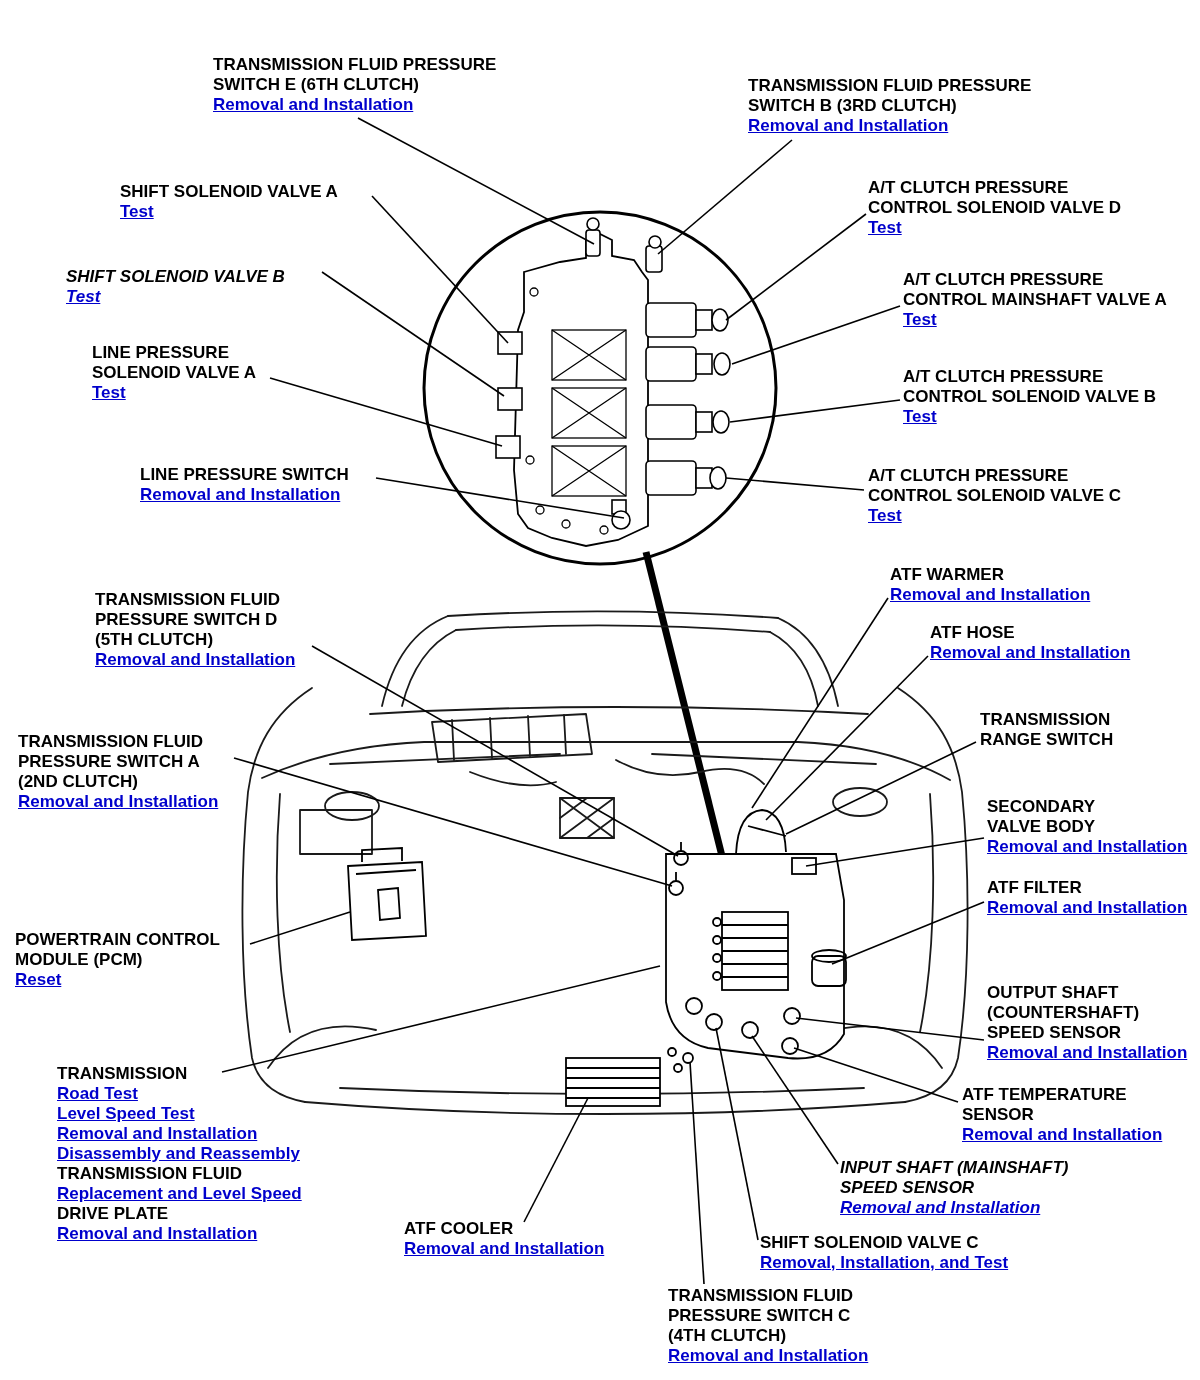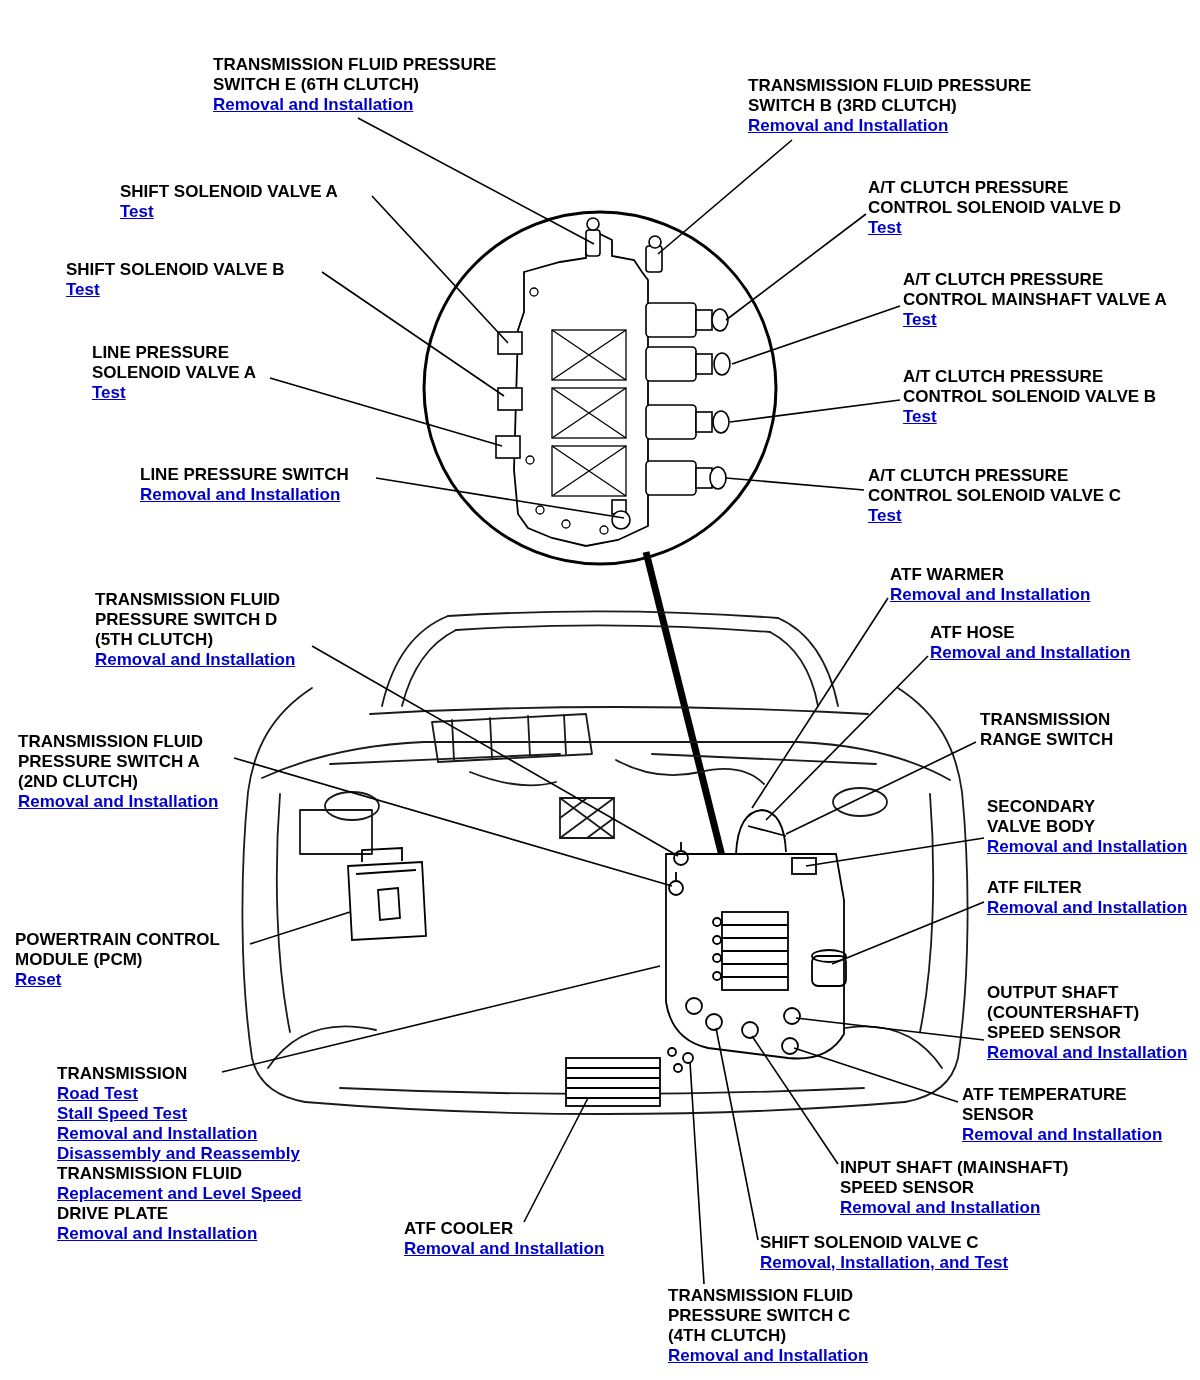--- a/index.html
+++ b/index.html
@@ -228,21 +228,21 @@
       </div>
       <div class="callout" style="left: 120px; top: 182px;">
         <div class="heading">SHIFT SOLENOID VALVE A</div>
         <a class="link" href="#">Test</a>
       </div>
       <div class="callout" style="left: 868px; top: 178px;">
         <div class="heading">A/T CLUTCH PRESSURE</div>
         <div class="heading">CONTROL SOLENOID VALVE D</div>
         <a class="link" href="#">Test</a>
       </div>
-      <div class="callout" style="left: 66px; top: 260px;">
+      <div class="callout" style="left: 66px; top: 267px; font-style: italic;">
         <div class="heading">SHIFT SOLENOID VALVE B</div>
         <a class="link" href="#">Test</a>
       </div>
       <div class="callout" style="left: 903px; top: 270px;">
         <div class="heading">A/T CLUTCH PRESSURE</div>
         <div class="heading">CONTROL MAINSHAFT VALVE A</div>
         <a class="link" href="#">Test</a>
       </div>
       <div class="callout" style="left: 75px; top: 343px; margin-left: 17px;">
         <div class="heading">LINE PRESSURE</div>
@@ -303,34 +303,34 @@
       </div>
       <div class="callout" style="left: 987px; top: 983px;">
         <div class="heading">OUTPUT SHAFT</div>
         <div class="heading">(COUNTERSHAFT)</div>
         <div class="heading">SPEED SENSOR</div>
         <a class="link" href="#">Removal and Installation</a>
       </div>
       <div class="callout" style="left: 57px; top: 1064px;">
         <div class="heading">TRANSMISSION</div>
         <a class="link" href="#">Road Test</a>
-        <a class="link" href="#">Stall Speed Test</a>
+        <a class="link" href="#">Level Speed Test</a>
         <a class="link" href="#">Removal and Installation</a>
         <a class="link" href="#">Disassembly and Reassembly</a>
         <div class="heading">TRANSMISSION FLUID</div>
         <a class="link" href="#">Replacement and Level Speed</a>
         <div class="heading">DRIVE PLATE</div>
         <a class="link" href="#">Removal and Installation</a>
       </div>
       <div class="callout" style="left: 962px; top: 1085px;">
         <div class="heading">ATF TEMPERATURE</div>
         <div class="heading">SENSOR</div>
         <a class="link" href="#">Removal and Installation</a>
       </div>
-      <div class="callout" style="left: 840px; top: 1158px;">
+      <div class="callout" style="left: 840px; top: 1158px; font-style: italic;">
         <div class="heading">INPUT SHAFT (MAINSHAFT)</div>
         <div class="heading">SPEED SENSOR</div>
         <a class="link" href="#">Removal and Installation</a>
       </div>
       <div class="callout" style="left: 404px; top: 1219px;">
         <div class="heading">ATF COOLER</div>
         <a class="link" href="#">Removal and Installation</a>
       </div>
       <div class="callout" style="left: 760px; top: 1233px;">
         <div class="heading">SHIFT SOLENOID VALVE C</div>

